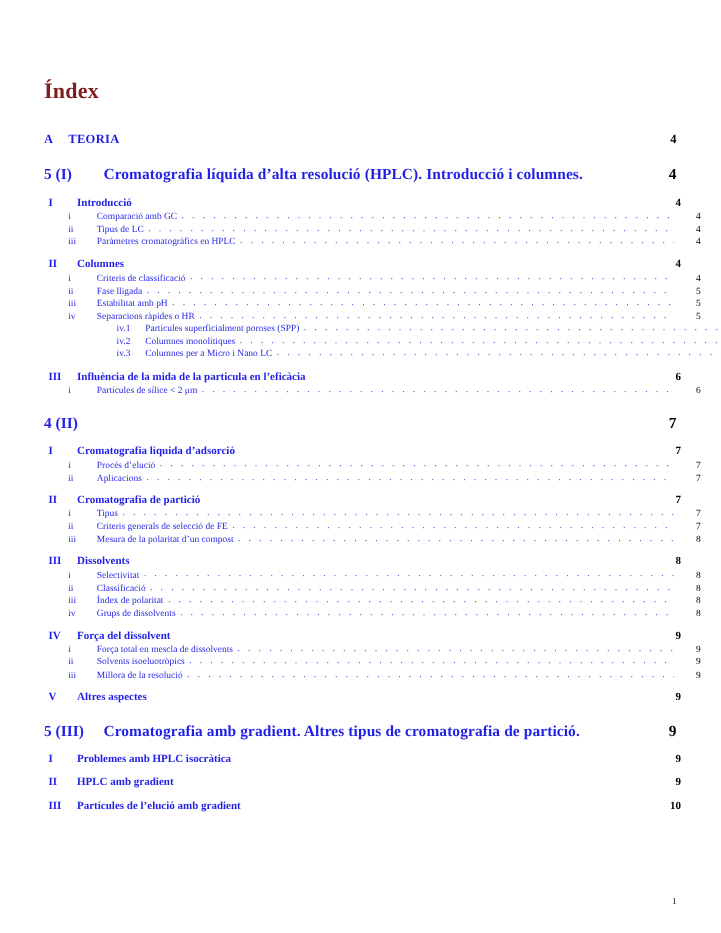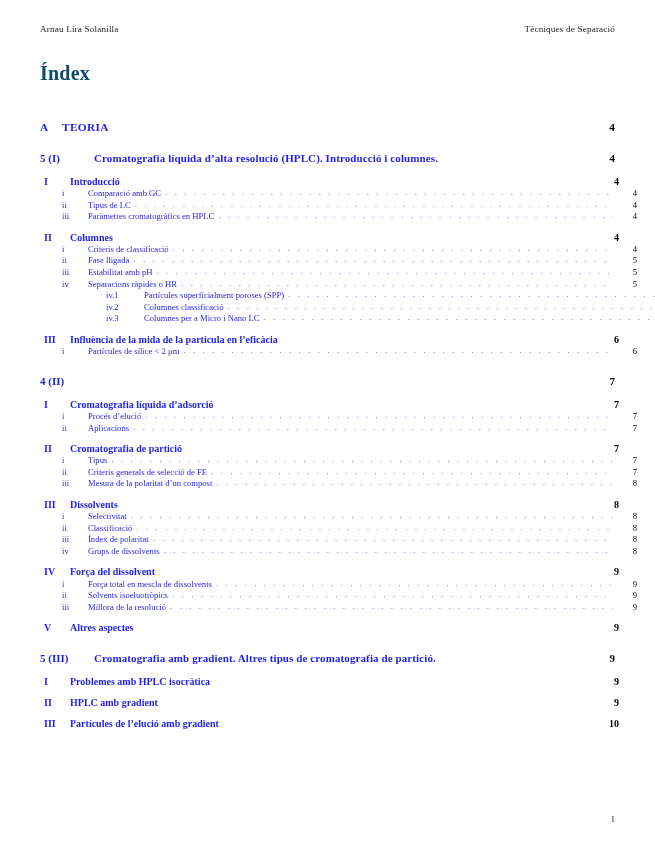--- a/index.html
+++ b/index.html
@@ -34,26 +34,26 @@
     justify-content: space-between;
     align-items: baseline;
     font-size: 9.2px;
     color: #1a1a1a;
     letter-spacing: .15px;
   }
 
   
   .doc-title {
     position: absolute;
-    top: 62px;
+    top: 72px;
     left: 40px;
     font-size: 20px;
     font-weight: bold;
     letter-spacing: .2px;
-    color: #0c4a6e;
+    color: #7f1d1d;
   }
 
   
   .toc {
     position: absolute;
     top: 104px;
     left: 40px;
     width: 575px;
   }
 
@@ -100,21 +100,21 @@
     margin-top: 0;
     margin-bottom: 0;
   }
   .lvl-part .num { width: 22px; }
   .lvl-part .pg  { width: 26px; color: #000000; }
   .lvl-part .txt { letter-spacing: .3px; }
 
   
   .lvl-chapter {
     font-weight: bold;
-    font-size: 11px;
+    font-size: 14px;
   }
   .lvl-chapter .num { width: 54px; }
   .lvl-chapter .pg  { width: 26px; color: #000000; }
   .lvl-chapter .txt { letter-spacing: .1px; }
 
   
   .lvl-section {
     font-weight: bold;
     font-size: 10px;
     padding-left: 4px;
@@ -128,21 +128,21 @@
     padding-left: 22px;
   }
   .lvl-sub .num { width: 26px; }
   .lvl-sub .pg  { width: 22px; color: #000000; }
 
   
   .lvl-subsub {
     font-size: 8.6px;
     padding-left: 66px;
   }
-  .lvl-subsub .num { width: 38px; }
+  .lvl-subsub .num { width: 26px; }
 
   
   .gap-part    { height: 18px; }
   .gap-chapter { height: 17px; }
   .gap-section { height: 9px; }
   .sp-after-chapter { height: 11px; }
 
   .row.lvl-part,
   .row.lvl-chapter,
   .row.lvl-section { margin-bottom: 2px; }
@@ -157,24 +157,20 @@
     right: 40px;
     font-size: 8.4px;
     color: #222222;
   }
 </style>
 </head>
 <body>
 
 <div class="page">
 
-  <div class="runhead">
-    <span>Arnau Lira Solanilla</span>
-    <span>Tècniques de Separació</span>
-  </div>
 
   <div class="doc-title">Índex</div>
 
   <div class="toc" id="toc">
       <div class="gap-part"></div>
       <div class="row lvl-part">
         <span class="num">A</span>
         <span class="txt">TEORIA</span>
         <span class="" style="flex: 1 1 auto;"></span>
         <span class="pg">4</span>
@@ -242,21 +238,21 @@
         <span class="leader"></span>
         <span class="pg">5</span>
       </div>
       <div class="row lvl-subsub">
         <span class="num">iv.1</span>
         <span class="txt">Partícules superficialment poroses (SPP)</span>
         <span class="leader"></span>
       </div>
       <div class="row lvl-subsub">
         <span class="num">iv.2</span>
-        <span class="txt">Columnes classificació</span>
+        <span class="txt">Columnes monolítiques</span>
         <span class="leader"></span>
       </div>
       <div class="row lvl-subsub">
         <span class="num">iv.3</span>
         <span class="txt">Columnes per a Micro i Nano LC</span>
         <span class="leader"></span>
       </div>
       <div class="gap-section"></div>
       <div class="row lvl-section">
         <span class="num">III</span>

